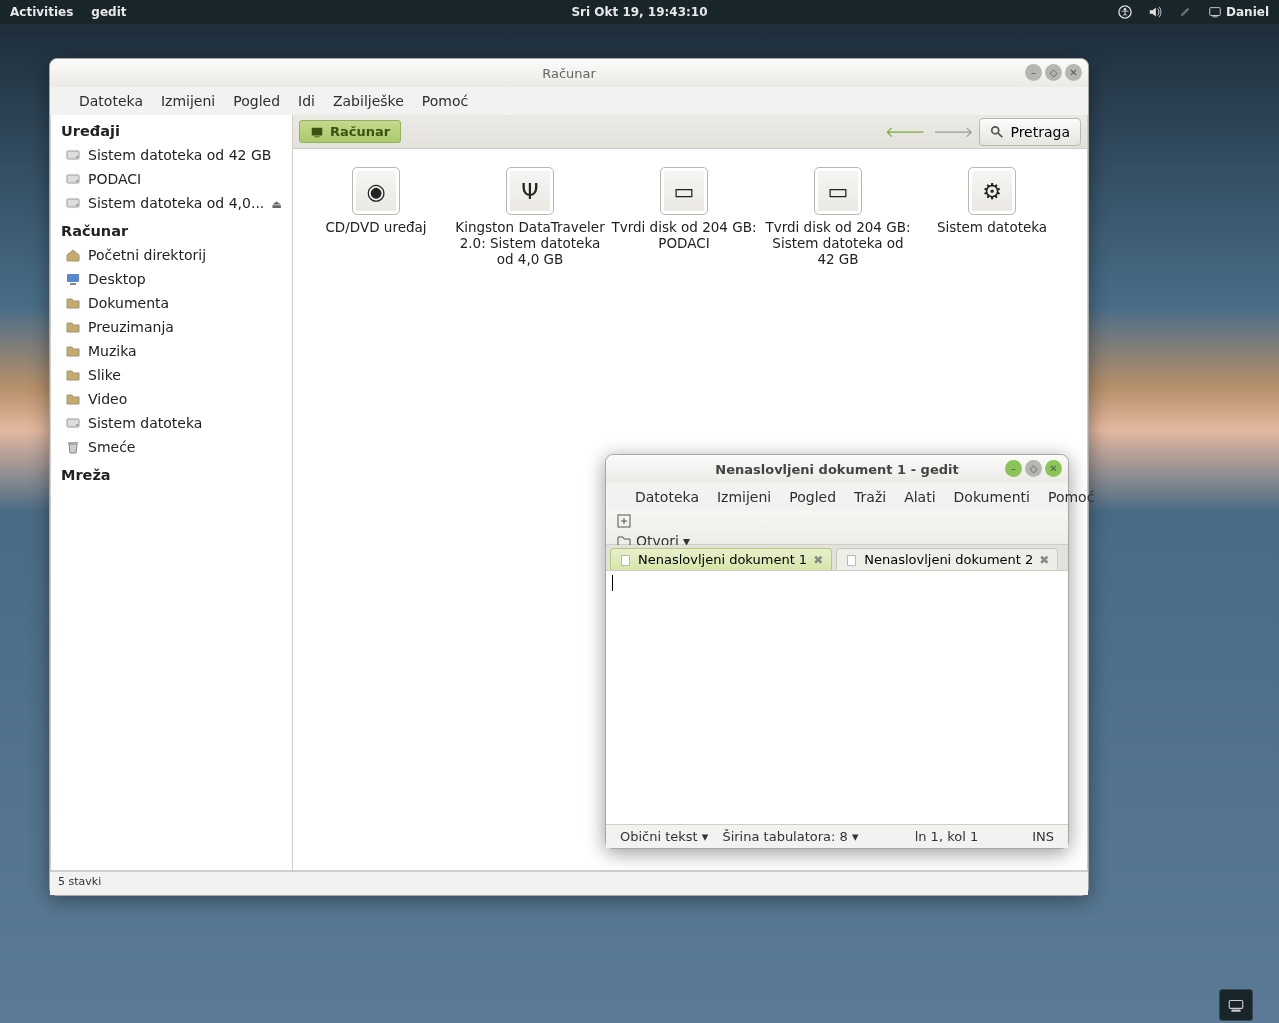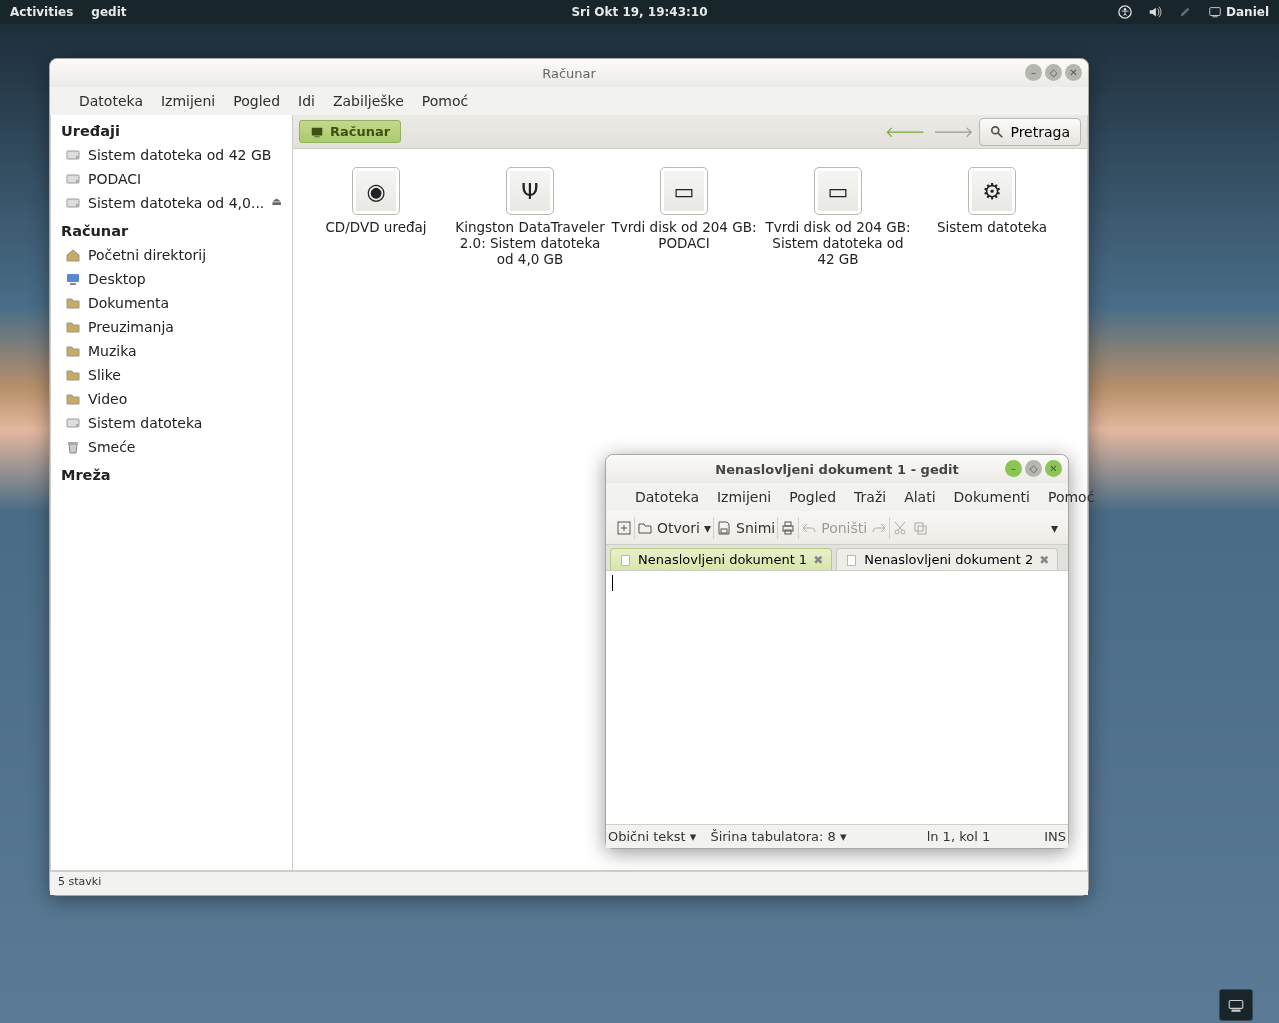--- a/index.html
+++ b/index.html
@@ -38,52 +38,52 @@
 .winbtn.max{ background:#b6b6b0;}
 
 .menubar { height:28px; display:flex; align-items:center; gap:2px; padding:0 21px; font-size:14px; color:#2e2e2e; background:#f2f2f0; }
 .menubar .mitem { padding:4px 8px; cursor:pointer; }
 
 
 .fm { left:49px; top:58px; width:1040px; height:838px; }
 .fm-body { flex:1; display:flex; overflow:hidden; }
 .sidebar { width:243px; background:#fff; border:1px solid #cfcfca; border-top:none; font-size:14px; color:#222; overflow:hidden; }
 .sidebar .sec-title { font-weight:bold; padding:8px 10px 4px; font-size:14.5px; }
-.sidebar .sitem { display:flex; align-items:flex-start; gap:7px; padding:4px 10px 4px 14px; cursor:pointer; }
+.sidebar .sitem { display:flex; align-items:flex-end; gap:7px; padding:4px 10px 4px 14px; cursor:pointer; }
 .sitem .eject { margin-left:auto; font-size:11px; color:#666; }
 .ico16 { width:16px; height:16px; display:inline-block; flex-shrink:0; }
 
 .content { flex:1; display:flex; flex-direction:column; background:#fff; border:1px solid #cfcfca; border-left:none; border-top:none; }
 .pathbar { height:34px; background:linear-gradient(#ebeae6,#e3e1db); border-bottom:1px solid #cfcfca; display:flex; align-items:center; padding:3px 6px; gap:6px; }
 .pathchip { background:linear-gradient(#c4d88b,#aacb6d); border:1px solid #91b060; border-radius:3px; padding:3px 10px; display:flex; align-items:center; gap:6px; font-size:13px; font-weight:bold; color:#3a5212;}
 .navarrows { margin-left:auto; display:flex; align-items:center; gap:8px; color:#7baa3e; font-size:15px; }
 .searchbtn { background:linear-gradient(#fcfcfb,#e6e4de); border:1px solid #b9b8b2; border-radius:4px; padding:5px 10px; display:flex; align-items:center; gap:6px; font-size:14px; cursor:pointer; }
 
 .iconview { flex:1; padding:18px 8px; display:flex; gap:4px; align-items:flex-start; }
 .fmicon { width:150px; display:flex; flex-direction:column; align-items:center; text-align:center; font-size:13.5px; color:#222; cursor:pointer; gap:4px; }
 .drive-img { width:48px; height:48px; border:1px solid #b8b8b3; border-radius:5px; background:linear-gradient(#f6f6f4,#e8e7e2); display:flex; align-items:center; justify-content:center; box-shadow:inset 0 0 0 3px #fff; font-size:22px;}
 
 .statusbar { height:24px; border-top:1px solid #cfcfca; background:#f2f2f0; font-size:11px; color:#333; padding:3px 8px; }
 
 
 .gedit { left:605px; top:454px; width:464px; height:395px; }
-.toolbar { height:34px; background:linear-gradient(#f7f6f3,#edece7); border-bottom:1px solid #cfcfca; display:flex; align-items:center; padding:0 8px; gap:0; font-size:14px; color:#333; }
+.toolbar { height:34px; background:linear-gradient(#f7f6f3,#edece7); border-bottom:1px solid #cfcfca; display:flex; padding:0 8px; gap:0; font-size:14px; color:#333;flex-direction:column; }
 .toolbar .tb { display:flex; align-items:center; gap:4px; cursor:pointer; padding:2px 2px;}
 .toolbar .sep { width:1px; height:22px; background:#d3d2cd; }
 .disabled { opacity:.45; }
 
 .tabs { height:26px; display:flex; background:#e3e1db; border-bottom:1px solid #cfcfca; padding:3px 4px 0; gap:4px; }
 .doc-tab { display:flex; align-items:flex-end; gap:6px; padding:3px 8px; font-size:13px; border:1px solid #c9c8c2; border-bottom:none; border-top-left-radius:4px; border-top-right-radius:4px; background:#eeede8; cursor:pointer; }
 .doc-tab.active { background:linear-gradient(#e8f0cc,#d6e6a8); border-color:#b3cc80; }
 .tab-x { color:#888; font-size:12px; cursor:pointer; }
 
 .editor { flex:1; background:#fff; position:relative; }
 .caret { position:absolute; left:6px; top:4px; width:1px; height:16px; background:#000; }
 
-.g-status { height:24px; border-top:1px solid #cfcfca; background:#f2f2f0; display:flex; align-items:center; font-size:13px; color:#333; padding:0 2px; gap:14px; }
+.g-status { height:24px; border-top:1px solid #cfcfca; background:#f2f2f0; display:flex; align-items:center; font-size:13px; color:#333; padding:0 14px; gap:14px; }
 .g-status .spacer { flex:1; }
 
 
 .dock { position:absolute; right:26px; bottom:2px; width:34px; height:32px; background:#18252a; border:1px solid #3a4a50; border-radius:3px; display:flex; align-items:center; justify-content:center; }
 </style>
 </head>
 <body>
 
 <div class="top-panel">
   <div class="left">

